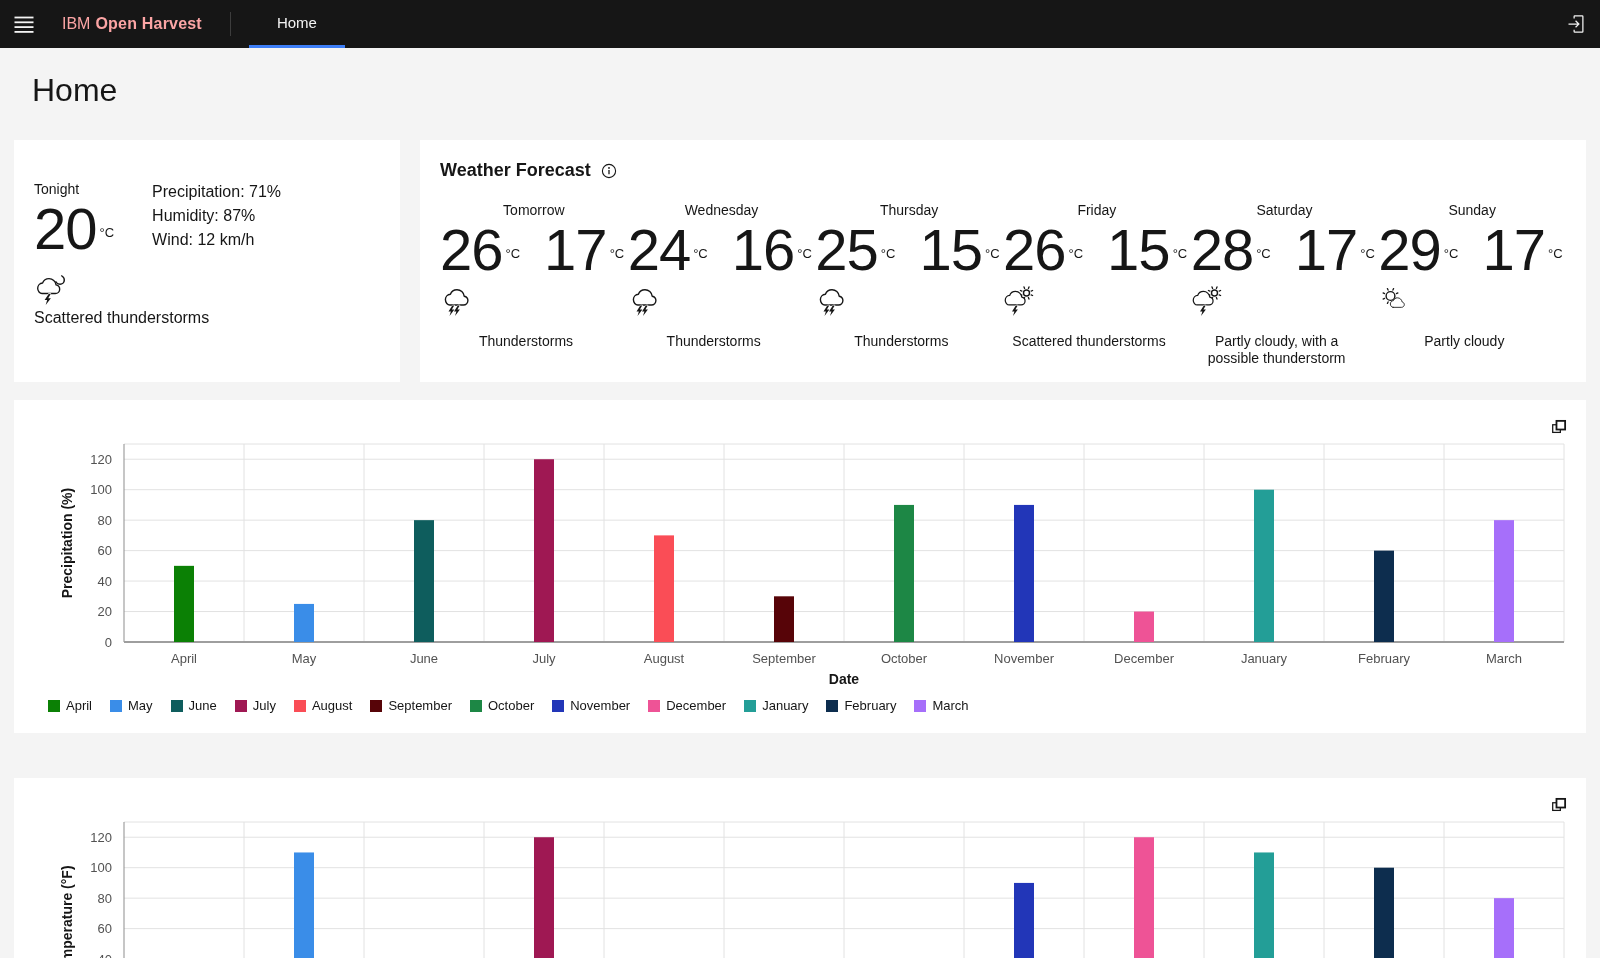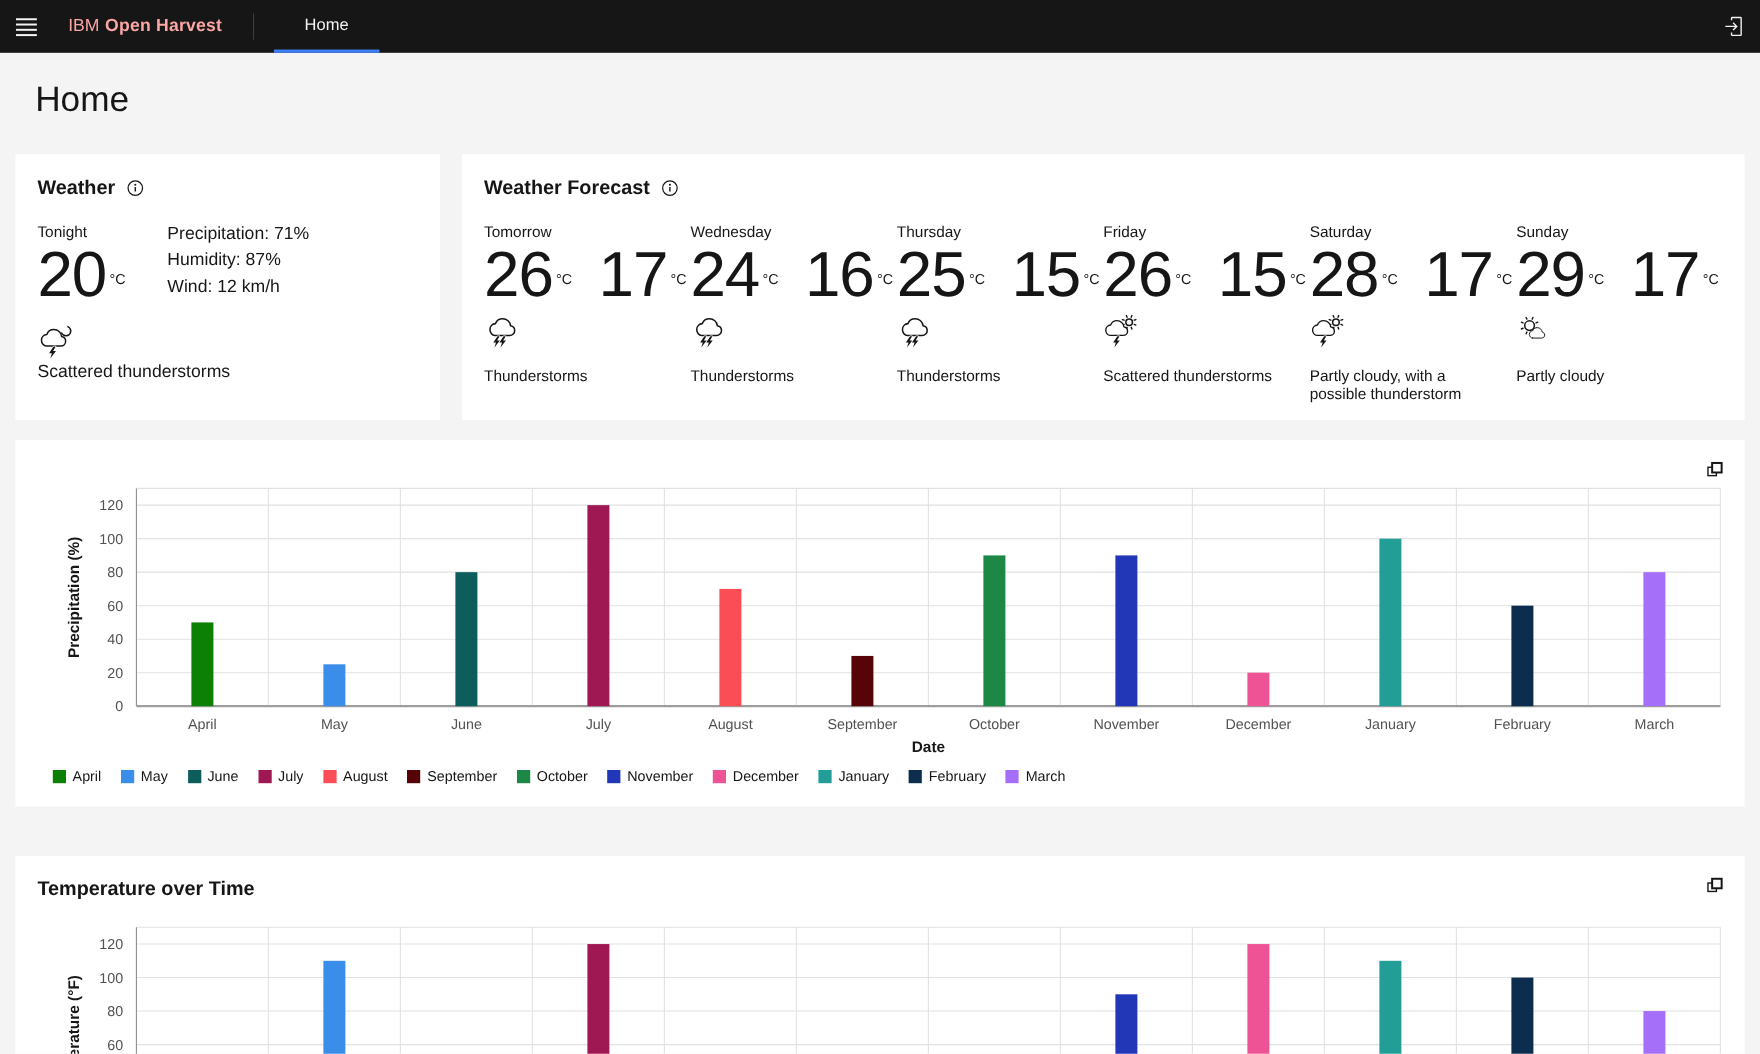--- a/index.html
+++ b/index.html
@@ -36,21 +36,21 @@
   .info-btn { border:none; background:transparent; padding:0; display:flex; cursor:pointer; }
   
   .weather-body { display:flex; margin-top:20px; }
   .period-label { font-size:14px; line-height:18px; }
   .big-temp { display:flex; font-size:58px; font-weight:300; line-height:62px; letter-spacing:-1px; }
   .deg-unit { font-size:13px; font-weight:400; letter-spacing:0; margin-top:4px; margin-left:3px; }
   .weather-stats { margin-left:38px; font-size:16px; line-height:24px; }
   .condition-row { margin-top:8px; }
   .condition-text { font-size:16px; line-height:20px; margin-top:2px; max-width:340px; }
   
-  .forecast-days { display:grid; grid-template-columns:repeat(6,1fr); margin-top:20px; }
+  .forecast-days { display:grid; grid-template-columns:repeat(6,1fr); margin-top:20px;text-align:center; }
   .fc-col { min-width:0; }
   .fc-day { font-size:14px; line-height:18px; }
   .fc-temps { display:flex; gap:24px; }
   .fc-num { display:flex; font-size:58px; font-weight:300; line-height:62px; letter-spacing:-1px; }
   .fc-cond { font-size:14px; line-height:17px; margin-top:16px; max-width:172px; }
   
   .chart-card { position:relative; margin-top:18px; padding:20px; }
   .chart-card.second { margin-top:45px; }
   .popup-btn { position:absolute; top:16px; right:16px; border:none; background:transparent;
                padding:2px; display:flex; cursor:pointer; }
@@ -95,32 +95,20 @@
     </span>
   </button>
 </header>
 
 <div class="page">
   <h1 class="page-title">Home</h1>
 
   <div class="top-row">
 
     <section class="card weather-card">
-      <div class="card-title-row">
-        <h2 class="card-title">Weather</h2>
-        <button class="info-btn">
-          <span class="wicon">
-            <svg width="16" height="16" viewBox="0 0 16 16">
-              <circle cx="8" cy="8" r="6.6" fill="none" stroke="#161616" stroke-width="1.1"></circle>
-              <rect x="7.35" y="7.1" width="1.3" height="4.1" rx="0.3" fill="#161616"></rect>
-              <circle cx="8" cy="4.9" r="0.95" fill="#161616"></circle>
-            </svg>
-          </span>
-        </button>
-      </div>
       <div class="weather-body">
         <div>
           <div class="period-label">Tonight</div>
           <div class="big-temp">
             <span>20</span>
             <span class="deg-unit">°C</span>
           </div>
         </div>
         <div class="weather-stats">
           <div>Precipitation: 71%</div>
@@ -413,21 +401,20 @@
           <span>February</span>
         </span>
         <span class="legend-item">
           <span class="legend-swatch" style="background:#a66ffa"></span>
           <span>March</span>
         </span>
       </div>
   </section>
 
   <section class="card chart-card second">
-    <h2 class="card-title">Temperature over Time</h2>
     <button class="popup-btn">
       <span class="wicon">
         <svg width="18" height="18" viewBox="0 0 20 20">
           <rect x="3" y="7.5" width="8.5" height="8.5" fill="none" stroke="#161616" stroke-width="1.4"></rect>
           <rect x="7.2" y="3.2" width="9.6" height="9.6" fill="#ffffff" stroke="#161616" stroke-width="2"></rect>
         </svg>
       </span>
     </button>
     <svg class="chart-svg" id="chart-1" width="1532" height="252">
         <line x1="90" y1="8" x2="1530" y2="8" stroke="#e2e2e2" stroke-width="1"></line>

